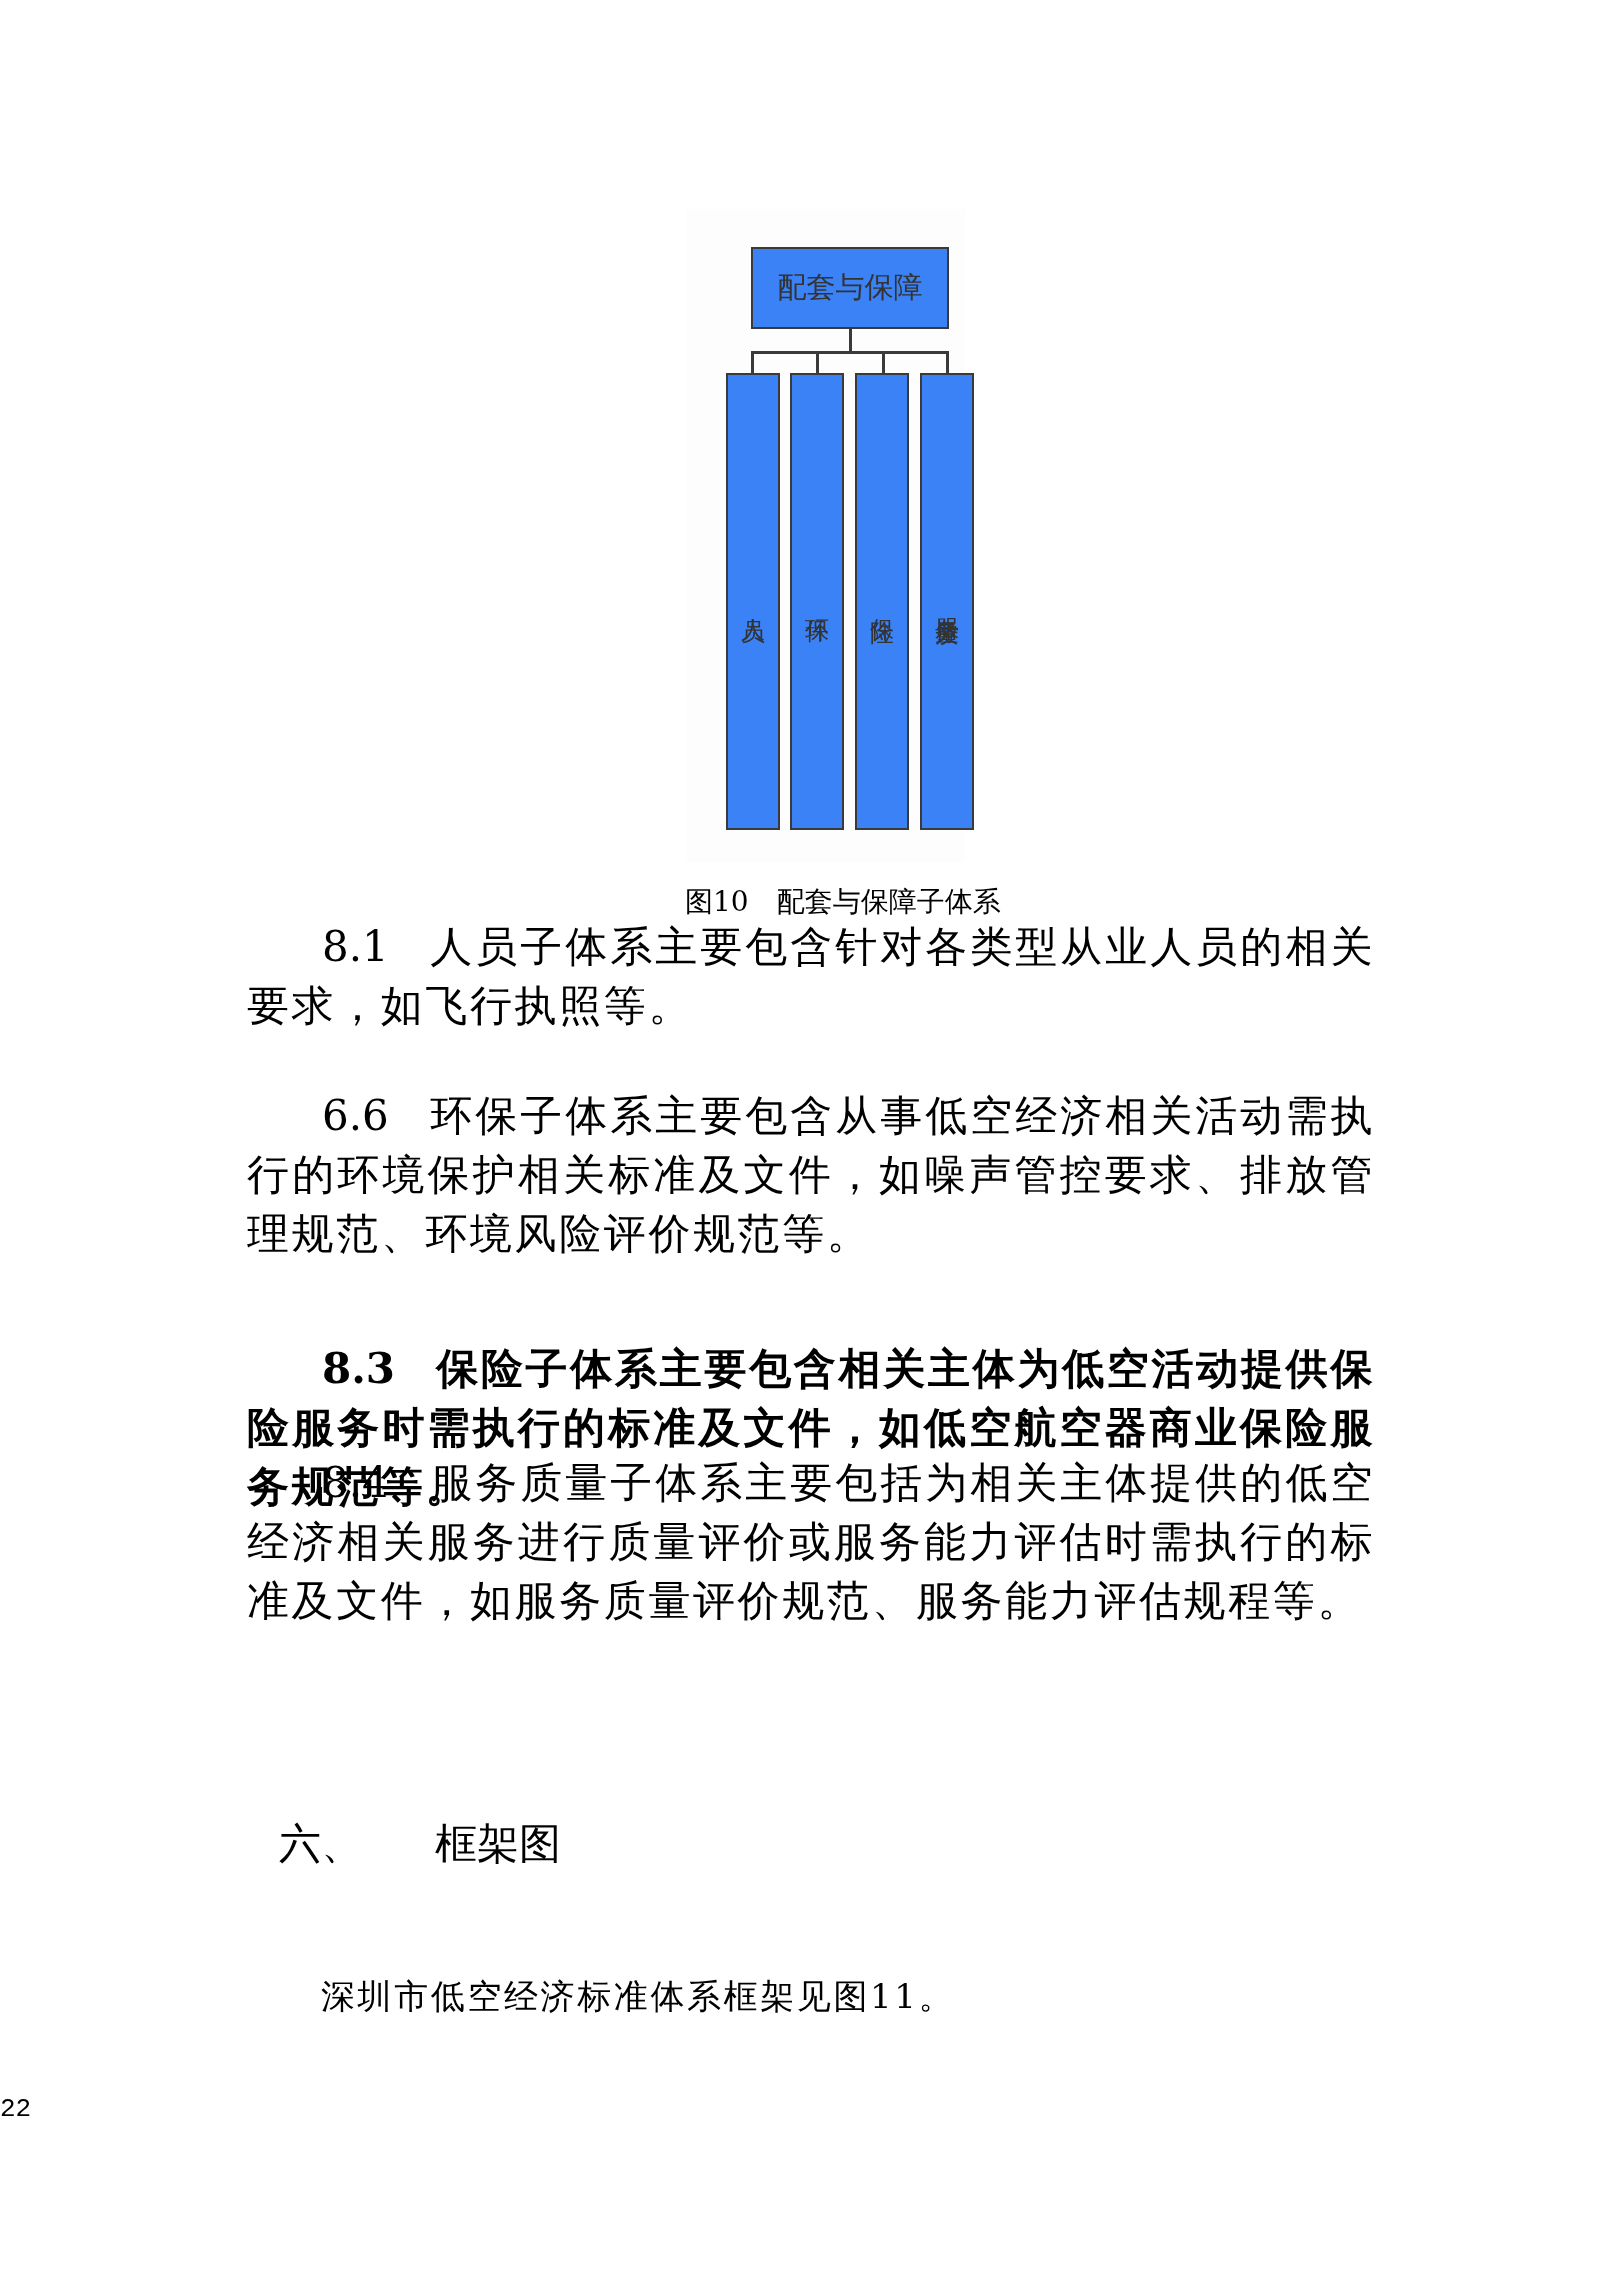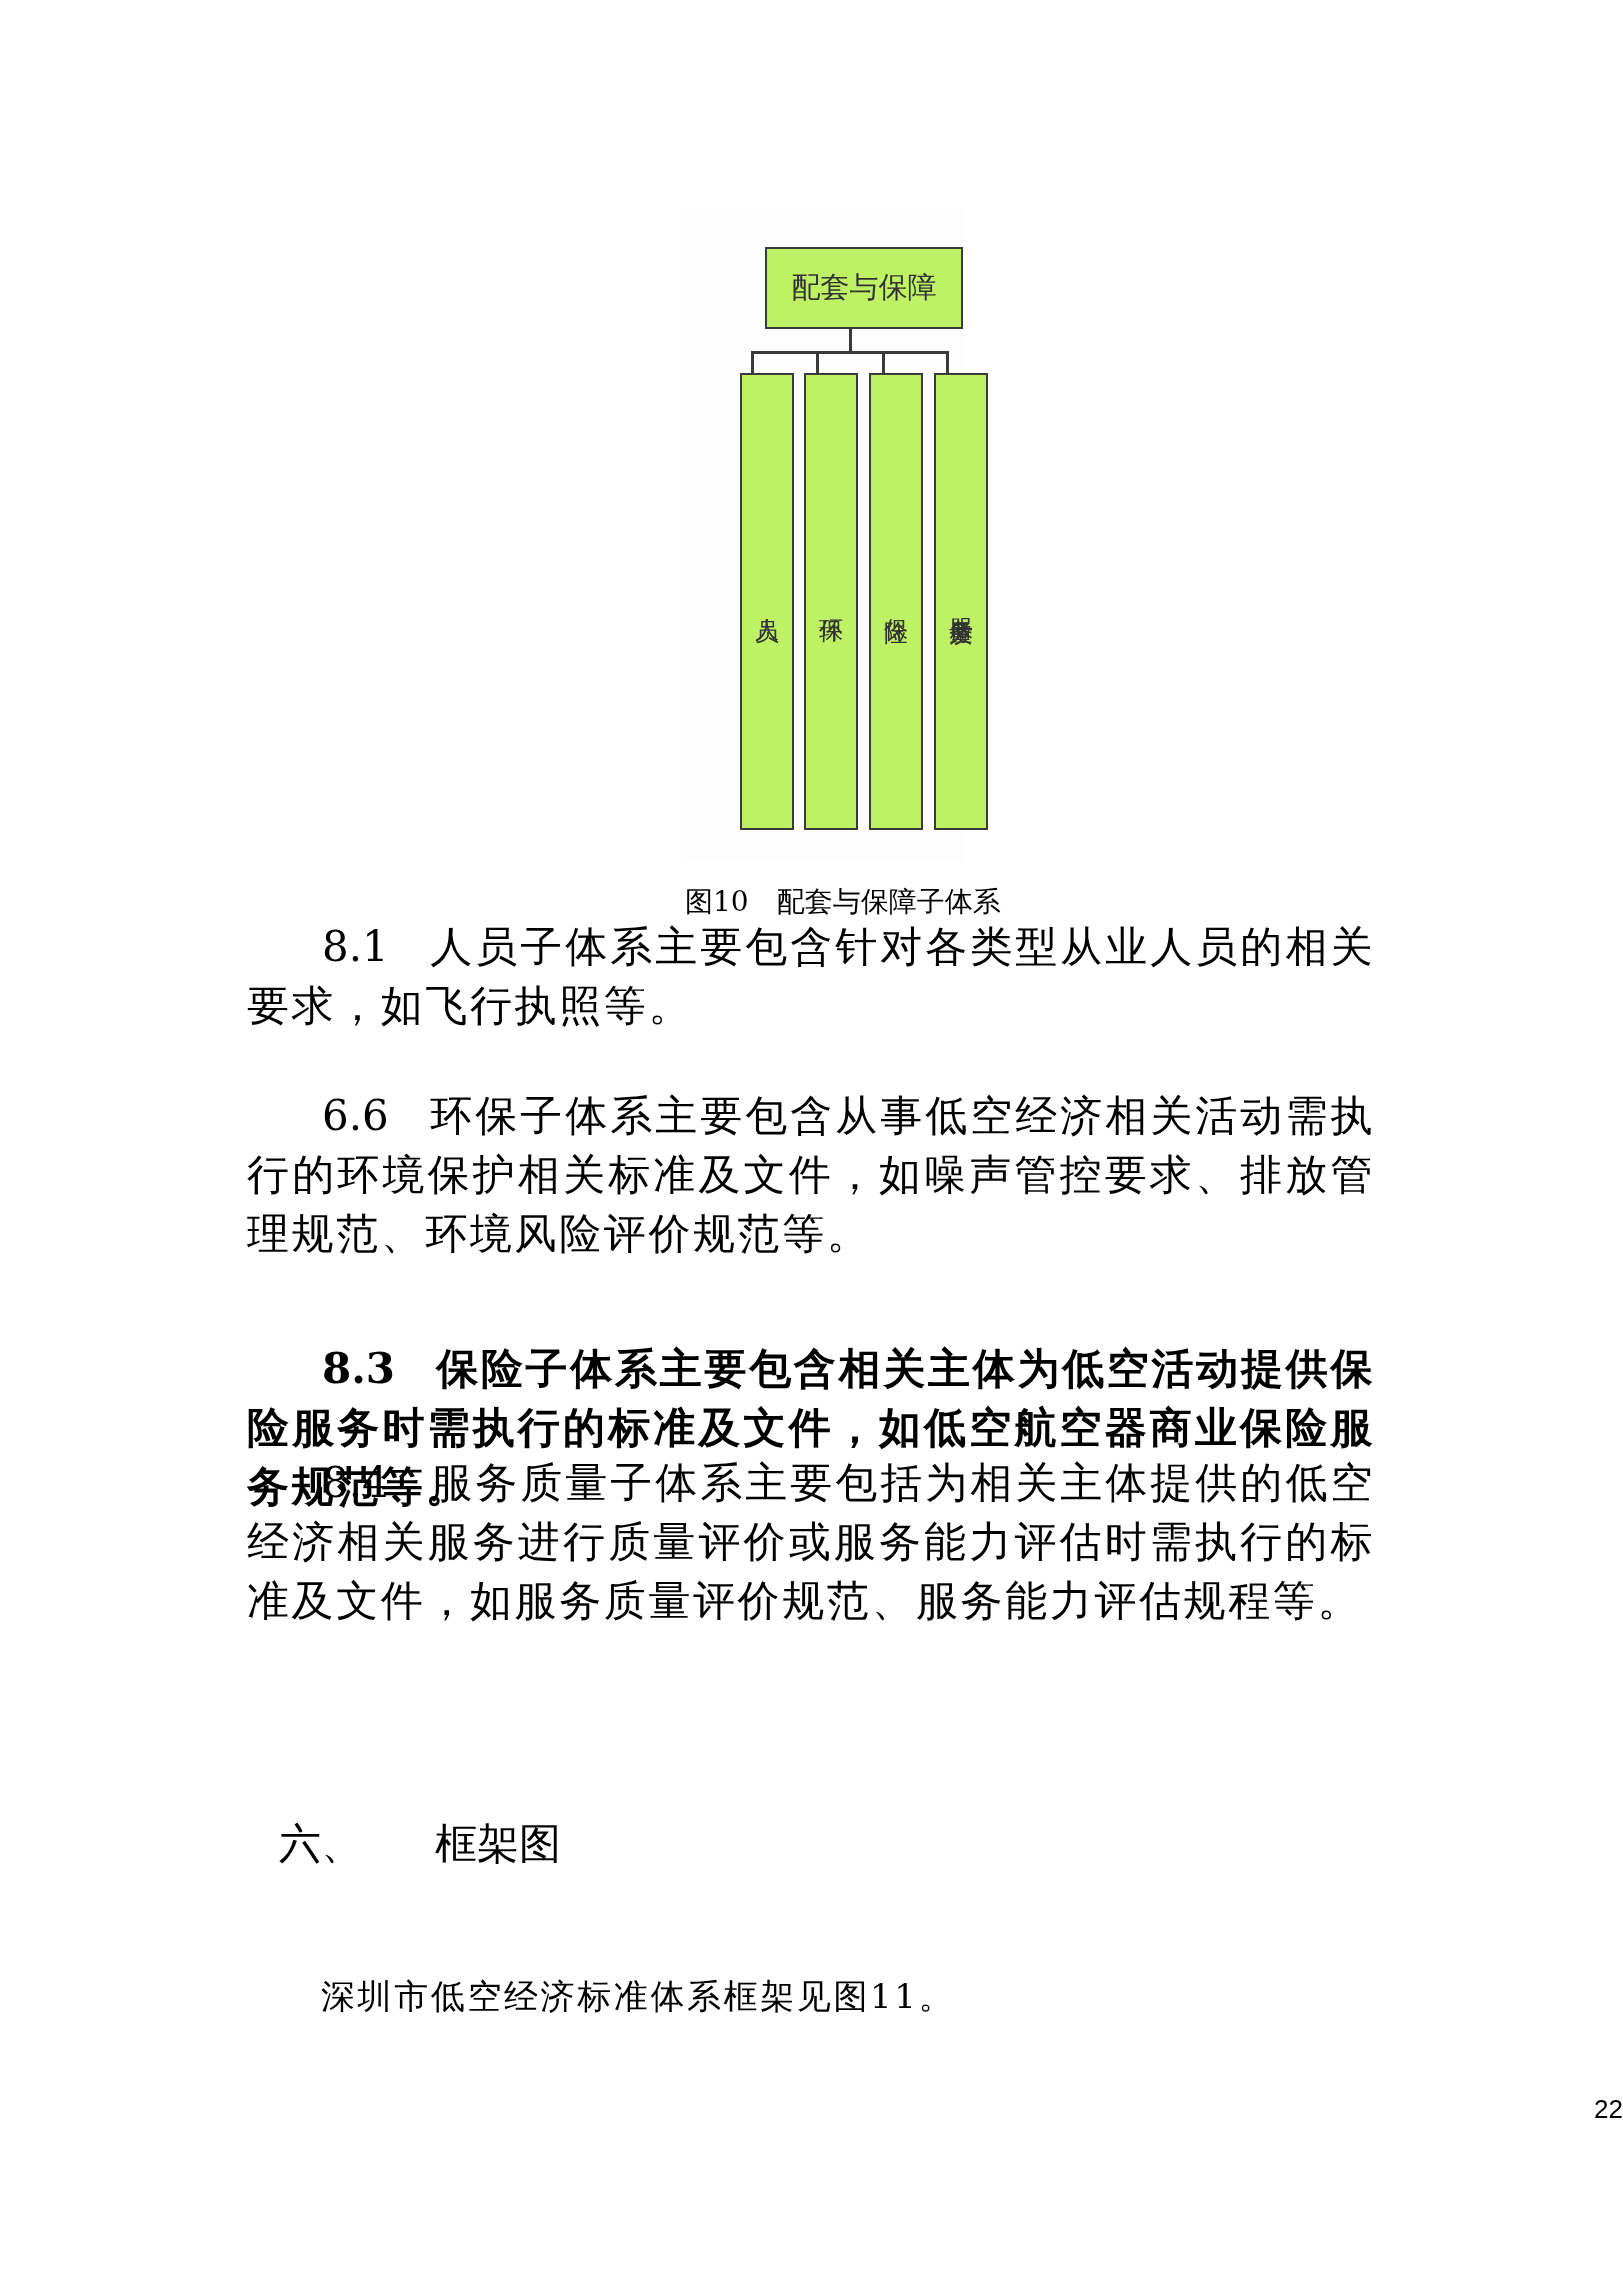--- a/index.html
+++ b/index.html
@@ -1,33 +1,33 @@
 <!DOCTYPE html>
 <html style="font-size:10.5px"><head>
 <meta charset="utf-8">
 <style>
   html, body { margin:0; padding:0; background:#ffffff; }
   body { width:1623px; height:2295px; position:relative; overflow:hidden;
          font-family:"DejaVu Serif","Liberation Serif",serif; color:#000; }
   .figure-bg { position:absolute; left:687px; top:209px; width:278px; height:653px; background:#fdfdfd; }
-  .box { position:absolute; border:2.6px solid #3a3a3a; box-sizing:border-box; background:#bef264;
-         font-family:"DejaVu Sans","Liberation Sans",sans-serif; color:#333;margin-left:14px; }
+  .box { position:absolute; border:2.6px solid #3a3a3a; box-sizing:border-box; background:#3b82f6;
+         font-family:"DejaVu Sans","Liberation Sans",sans-serif; color:#333; }
   .root-box { left:751px; top:247px; width:198px; height:82px; display:flex; align-items:center; justify-content:center; font-size:29px; }
   .child-box { top:373px; width:54px; height:457px; display:flex; align-items:center; justify-content:center; }
   .vtext { writing-mode:vertical-rl; text-orientation:upright; font-size:24px; letter-spacing:1.3px; line-height:1; }
   .line { position:absolute; background:#3a3a3a; }
   .caption { position:absolute; left:685px; top:883px; font-size:28px; white-space:pre; }
   .para { position:absolute; left:247px; width:1128px; font-size:42px; line-height:59px; text-align:justify; text-align-last:left; letter-spacing:2.6px; }
   .para .num { letter-spacing:0; }
   .para .gap { display:inline-block; width:41px; }
   .p1 { top:916px; text-indent:75px; }
   .heading { position:absolute; left:247px; top:1816px; font-size:42px; white-space:pre; font-family:"DejaVu Sans","Liberation Sans",sans-serif;margin-left:32px; }
   .heading .hgap { display:inline-block; width:72px; }
   .intro { position:absolute; left:321px; top:1974px; font-size:34px; letter-spacing:2.6px; white-space:pre; }
-  .page-num { position:absolute; left:0; width:1623px; top:2094px; text-align:right; font-size:26px; font-family:Liberation Sans, sans-serif; }
+  .page-num { position:absolute; left:0; width:1623px; top:2094px; text-align:left; font-size:26px; font-family:Liberation Mono, monospace; }
 </style>
 </head>
 <body>
 
 <div class="figure-bg"></div>
 
 <div class="box root-box">
   <span>配套与保障</span>
 </div>
 

